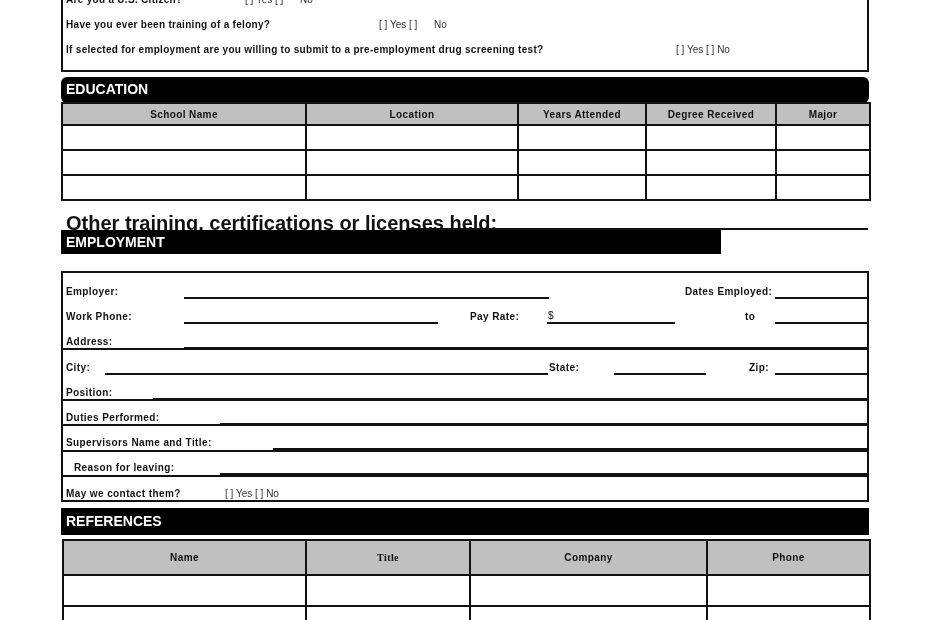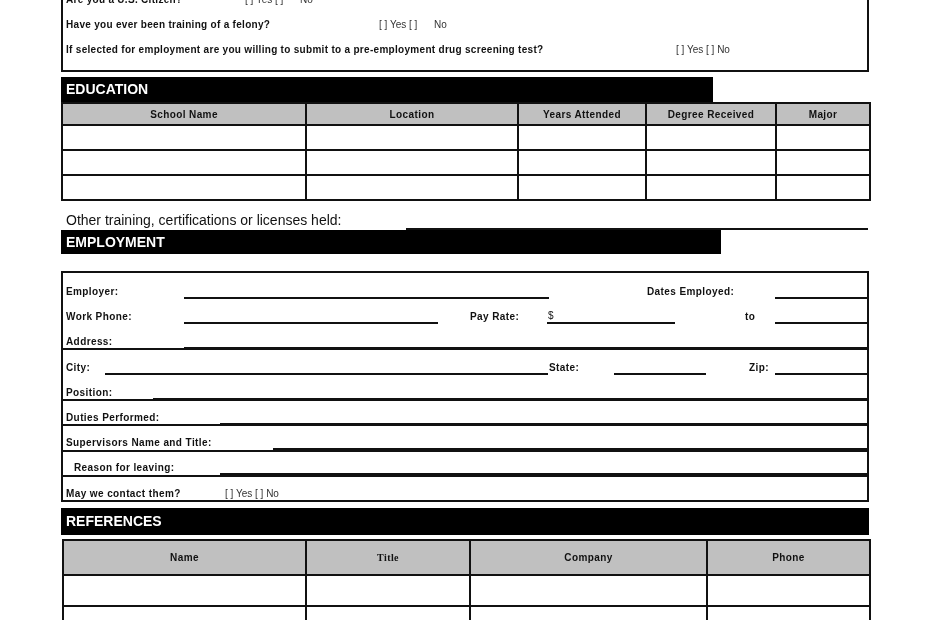--- a/index.html
+++ b/index.html
@@ -20,37 +20,37 @@
     border: 2px solid #111; padding: 0; box-sizing: border-box;
   }
   .grid-table th {
     background: #c0c0c0; font-size: 10px; font-weight: bold; letter-spacing: 0.4px;
     height: 22px; text-align: center;
   }
   .grid-table td { background: #fff; }
   .line { position: absolute; height: 0; border-top: 2px solid #111; }
   .hrule { position: absolute; height: 0; border-top: 2px solid #111; }
   .lbl { position: absolute; font-size: 10px; font-weight: bold; letter-spacing: 0.4px; }
-  .other-lbl { font-size: 14px; font-weight: normal; }
+  .other-lbl { font-size: 20px; font-weight: bold; }
 </style>
 </head>
 <body>
 
 <div class="abs box" style="left:61px; top:-20px; width:808px; height:92px;"></div>
 
 <div class="abs q" style="left:66px; top:-6px;">Are you a U.S. Citizen?</div>
 <div class="abs ans" style="left:245px; top:-6px; white-space:pre;">[ ] Yes [ ]      No</div>
 
 <div class="abs q" style="left:66px; top:19px;">Have you ever been training of a felony?</div>
 <div class="abs ans" style="left:379px; top:19px; white-space:pre;">[ ] Yes [ ]      No</div>
 
 <div class="abs q" style="left:66px; top:44px;">If selected for employment are you willing to submit to a pre-employment drug screening test?</div>
 <div class="abs ans" style="left:676px; top:44px; white-space:pre;">[ ] Yes [ ] No</div>
 
-<div class="abs section-bar" style="left:61px; top:77px; width:652px; height:26px;">
+<div class="abs section-bar" style="left:61px; top:77px; width:808px; height:26px;border-radius:6px;">
   <span>EDUCATION</span>
 </div>
 
 <table class="grid-table" style="left:61px; top:102px; width:808px;">
   <colgroup>
     <col style="width:244px">
       <col style="width:212px">
       <col style="width:128px">
       <col style="width:130px">
       <col style="width:94px">
@@ -99,21 +99,21 @@
 <div class="abs box" style="left:61px; top:271px; width:808px; height:231px;"></div>
 
 <div class="hrule" style="left:62px; top:348px; width:806px;"></div>
 <div class="hrule" style="left:62px; top:399px; width:806px;"></div>
 <div class="hrule" style="left:62px; top:424px; width:806px;"></div>
 <div class="hrule" style="left:62px; top:450px; width:806px;"></div>
 <div class="hrule" style="left:62px; top:475px; width:806px;"></div>
 
 <div class="lbl" style="left:66px; top:286px;">Employer:</div>
 <div class="line" style="left:184px; top:297px; width:365px;"></div>
-<div class="lbl" style="left:647px; top:286px;">Dates Employed:</div>
+<div class="lbl" style="left:685px; top:286px;">Dates Employed:</div>
 <div class="line" style="left:775px; top:297px; width:93px;"></div>
 
 <div class="lbl" style="left:66px; top:311px;">Work Phone:</div>
 <div class="line" style="left:184px; top:322px; width:254px;"></div>
 <div class="lbl" style="left:470px; top:311px;">Pay Rate:</div>
 <div class="lbl" style="left:548px; top:310px; font-weight:normal;">$</div>
 <div class="line" style="left:547px; top:322px; width:128px;"></div>
 <div class="lbl" style="left:745px; top:311px;">to</div>
 <div class="line" style="left:775px; top:322px; width:93px;"></div>
 

